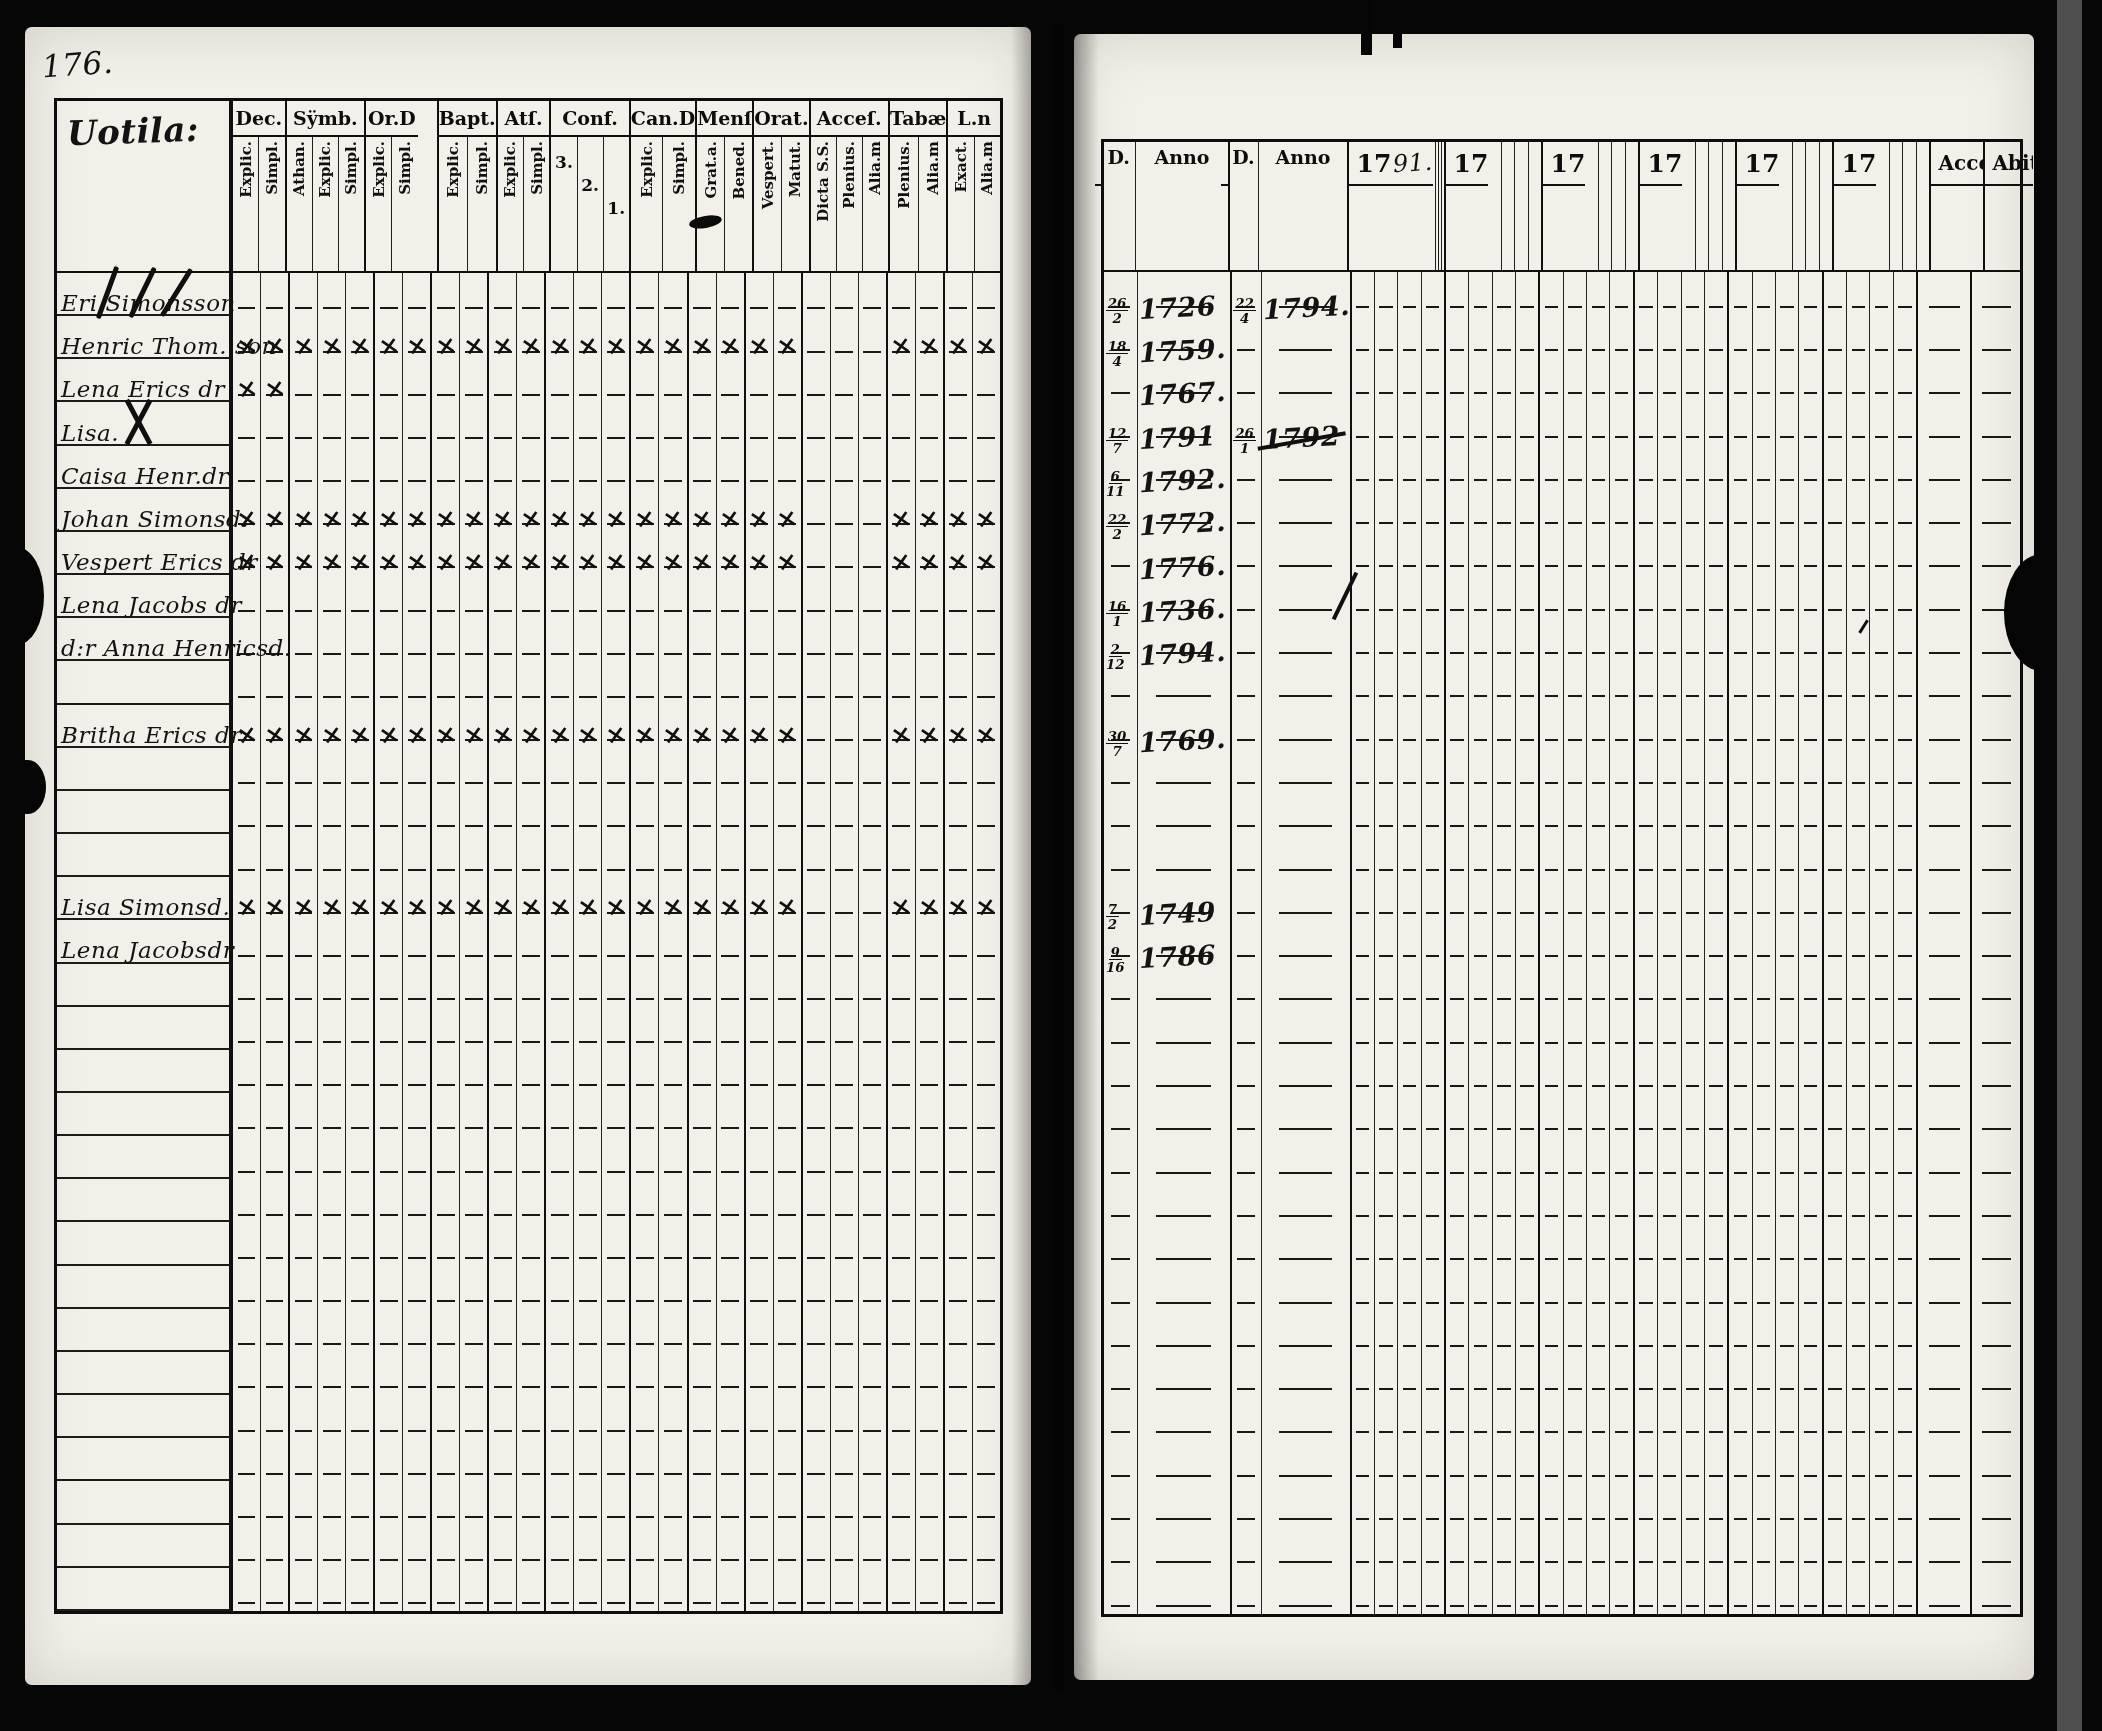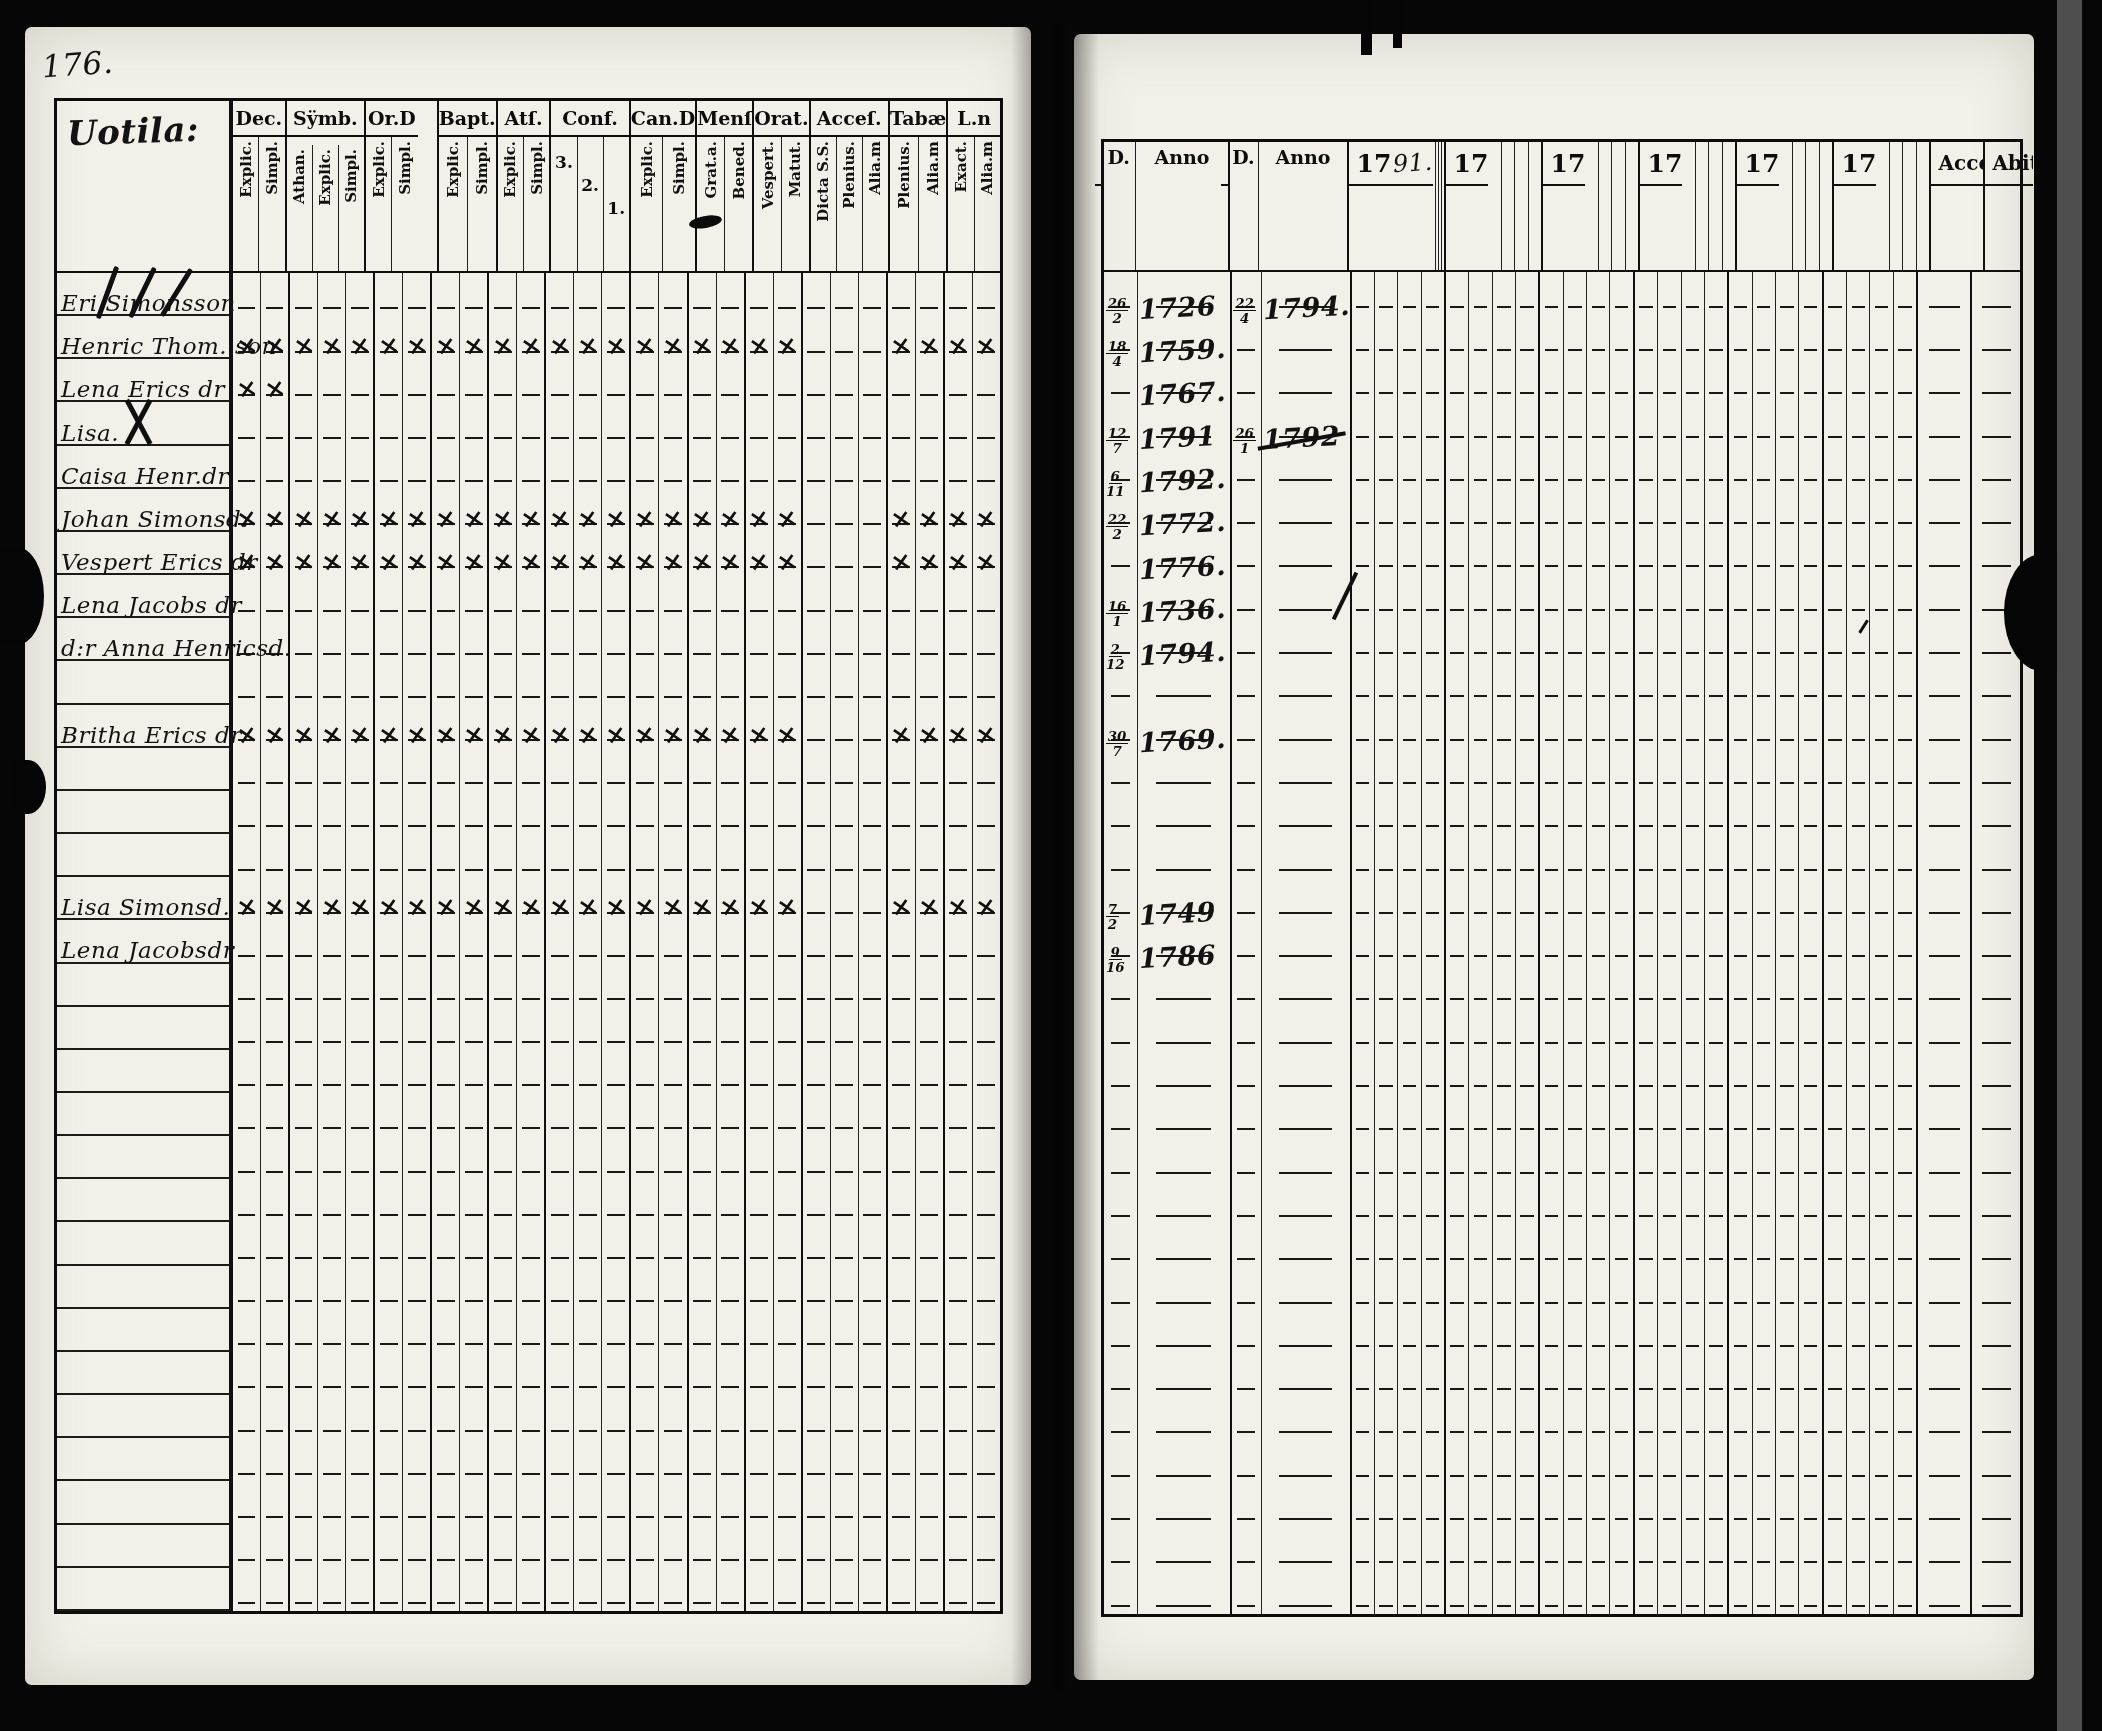--- a/index.html
+++ b/index.html
@@ -113,21 +113,21 @@
             <div class="lglabel pr">Dec.</div>
             <div class="lgsubs">
               <div class="lgsub">
                 <span class="vlab">Explic.</span>
               </div>
               <div class="lgsub">
                 <span class="vlab">Simpl.</span>
               </div>
             </div>
           </div>
-          <div class="lghead" style="flex: 3 1 0%; gap: 8px;">
+          <div class="lghead" style="flex: 3 1 0%;">
             <div class="lglabel pr">Sÿmb.</div>
             <div class="lgsubs">
               <div class="lgsub">
                 <span class="vlab">Athan.</span>
               </div>
               <div class="lgsub">
                 <span class="vlab">Explic.</span>
               </div>
               <div class="lgsub">
                 <span class="vlab">Simpl.</span>

